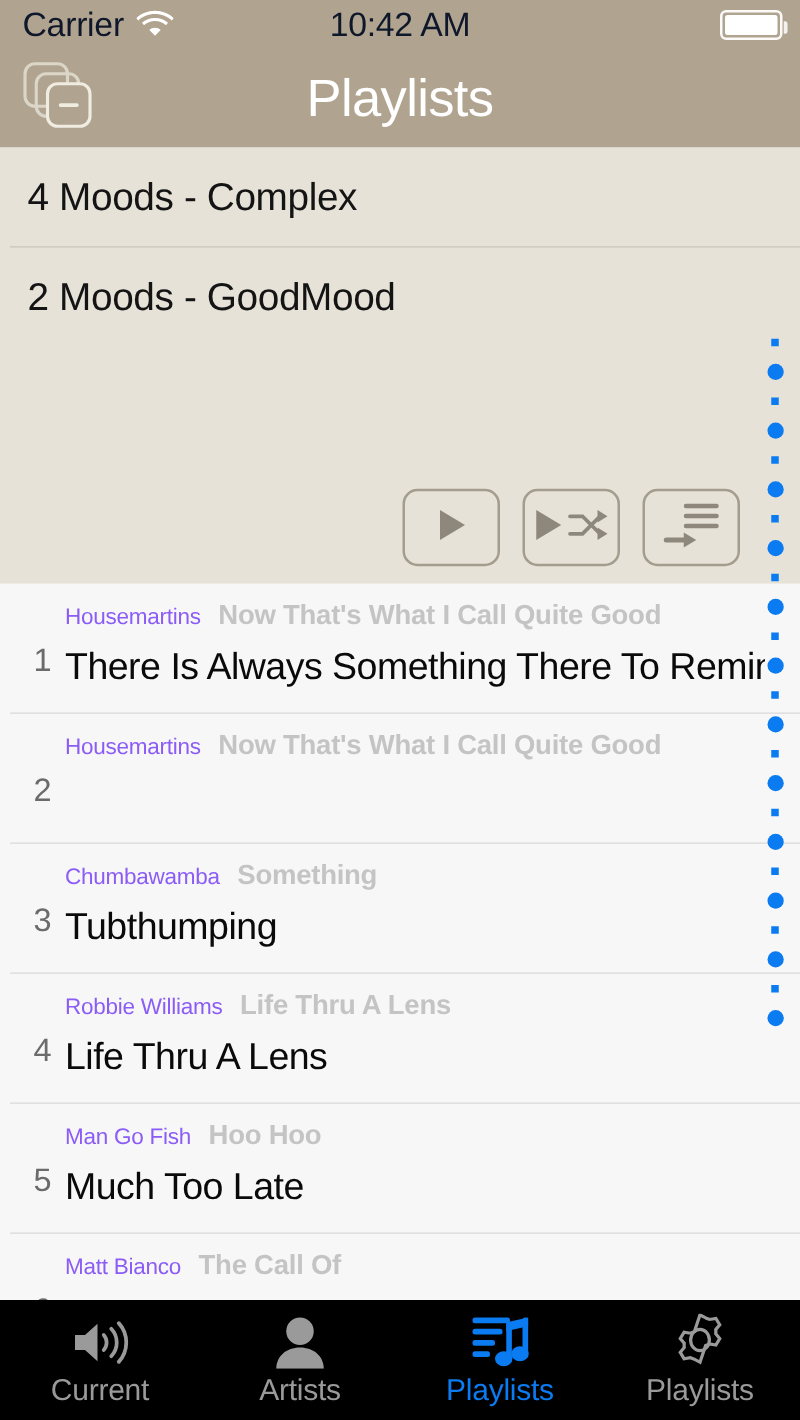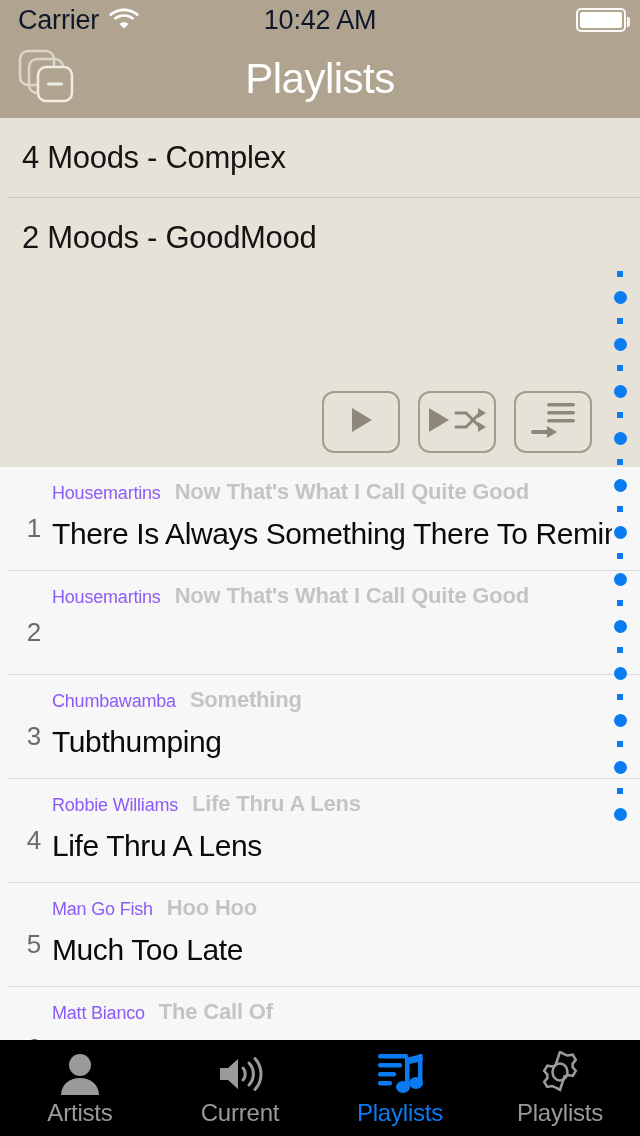--- a/index.html
+++ b/index.html
@@ -361,40 +361,40 @@
     <div class="scroll-dot-sm"></div>
     <div class="scroll-dot-lg"></div>
     <div class="scroll-dot-sm"></div>
     <div class="scroll-dot-lg"></div>
   </div>
 
   <div id="tab-bar">
 
     <div class="tab-item">
       <span class="tab-icon">
-        <svg width="44" height="42" viewBox="0 0 44 42">
-          <circle cx="22" cy="12" r="11" fill="#9A9A9A"></circle>
-          <path d="M22 25 C11 25 3 32 3 42 H41 C41 32 33 25 22 25 Z" fill="#9A9A9A"></path>
-        </svg>
-      </span>
-      <span class="tab-label">Artists</span>
-    </div>
-
-    <div class="tab-item">
-      <span class="tab-icon">
         <svg width="48" height="40" viewBox="0 0 48 40">
           <path d="M4 14 H12 L22 5 V35 L12 26 H4 Z" fill="#9A9A9A"></path>
           <g stroke="#9A9A9A" stroke-width="3" fill="none" stroke-linecap="round">
             <path d="M27 14 A9 9 0 0 1 27 26"></path>
             <path d="M33 9 A16 16 0 0 1 33 31"></path>
             <path d="M39 4.5 A23 23 0 0 1 39 35.5"></path>
           </g>
         </svg>
       </span>
       <span class="tab-label">Current</span>
+    </div>
+
+    <div class="tab-item">
+      <span class="tab-icon">
+        <svg width="44" height="42" viewBox="0 0 44 42">
+          <circle cx="22" cy="12" r="11" fill="#9A9A9A"></circle>
+          <path d="M22 25 C11 25 3 32 3 42 H41 C41 32 33 25 22 25 Z" fill="#9A9A9A"></path>
+        </svg>
+      </span>
+      <span class="tab-label">Artists</span>
     </div>
 
     <div class="tab-item active">
       <span class="tab-icon">
         <svg width="48" height="44" viewBox="0 0 48 44">
           <g fill="#0A7BF0">
             <rect x="2" y="2" width="30" height="4.5" rx="2"></rect>
             <rect x="2" y="11" width="24" height="4.5" rx="2"></rect>
             <rect x="2" y="20" width="18" height="4.5" rx="2"></rect>
             <rect x="2" y="29" width="14" height="4.5" rx="2"></rect>

